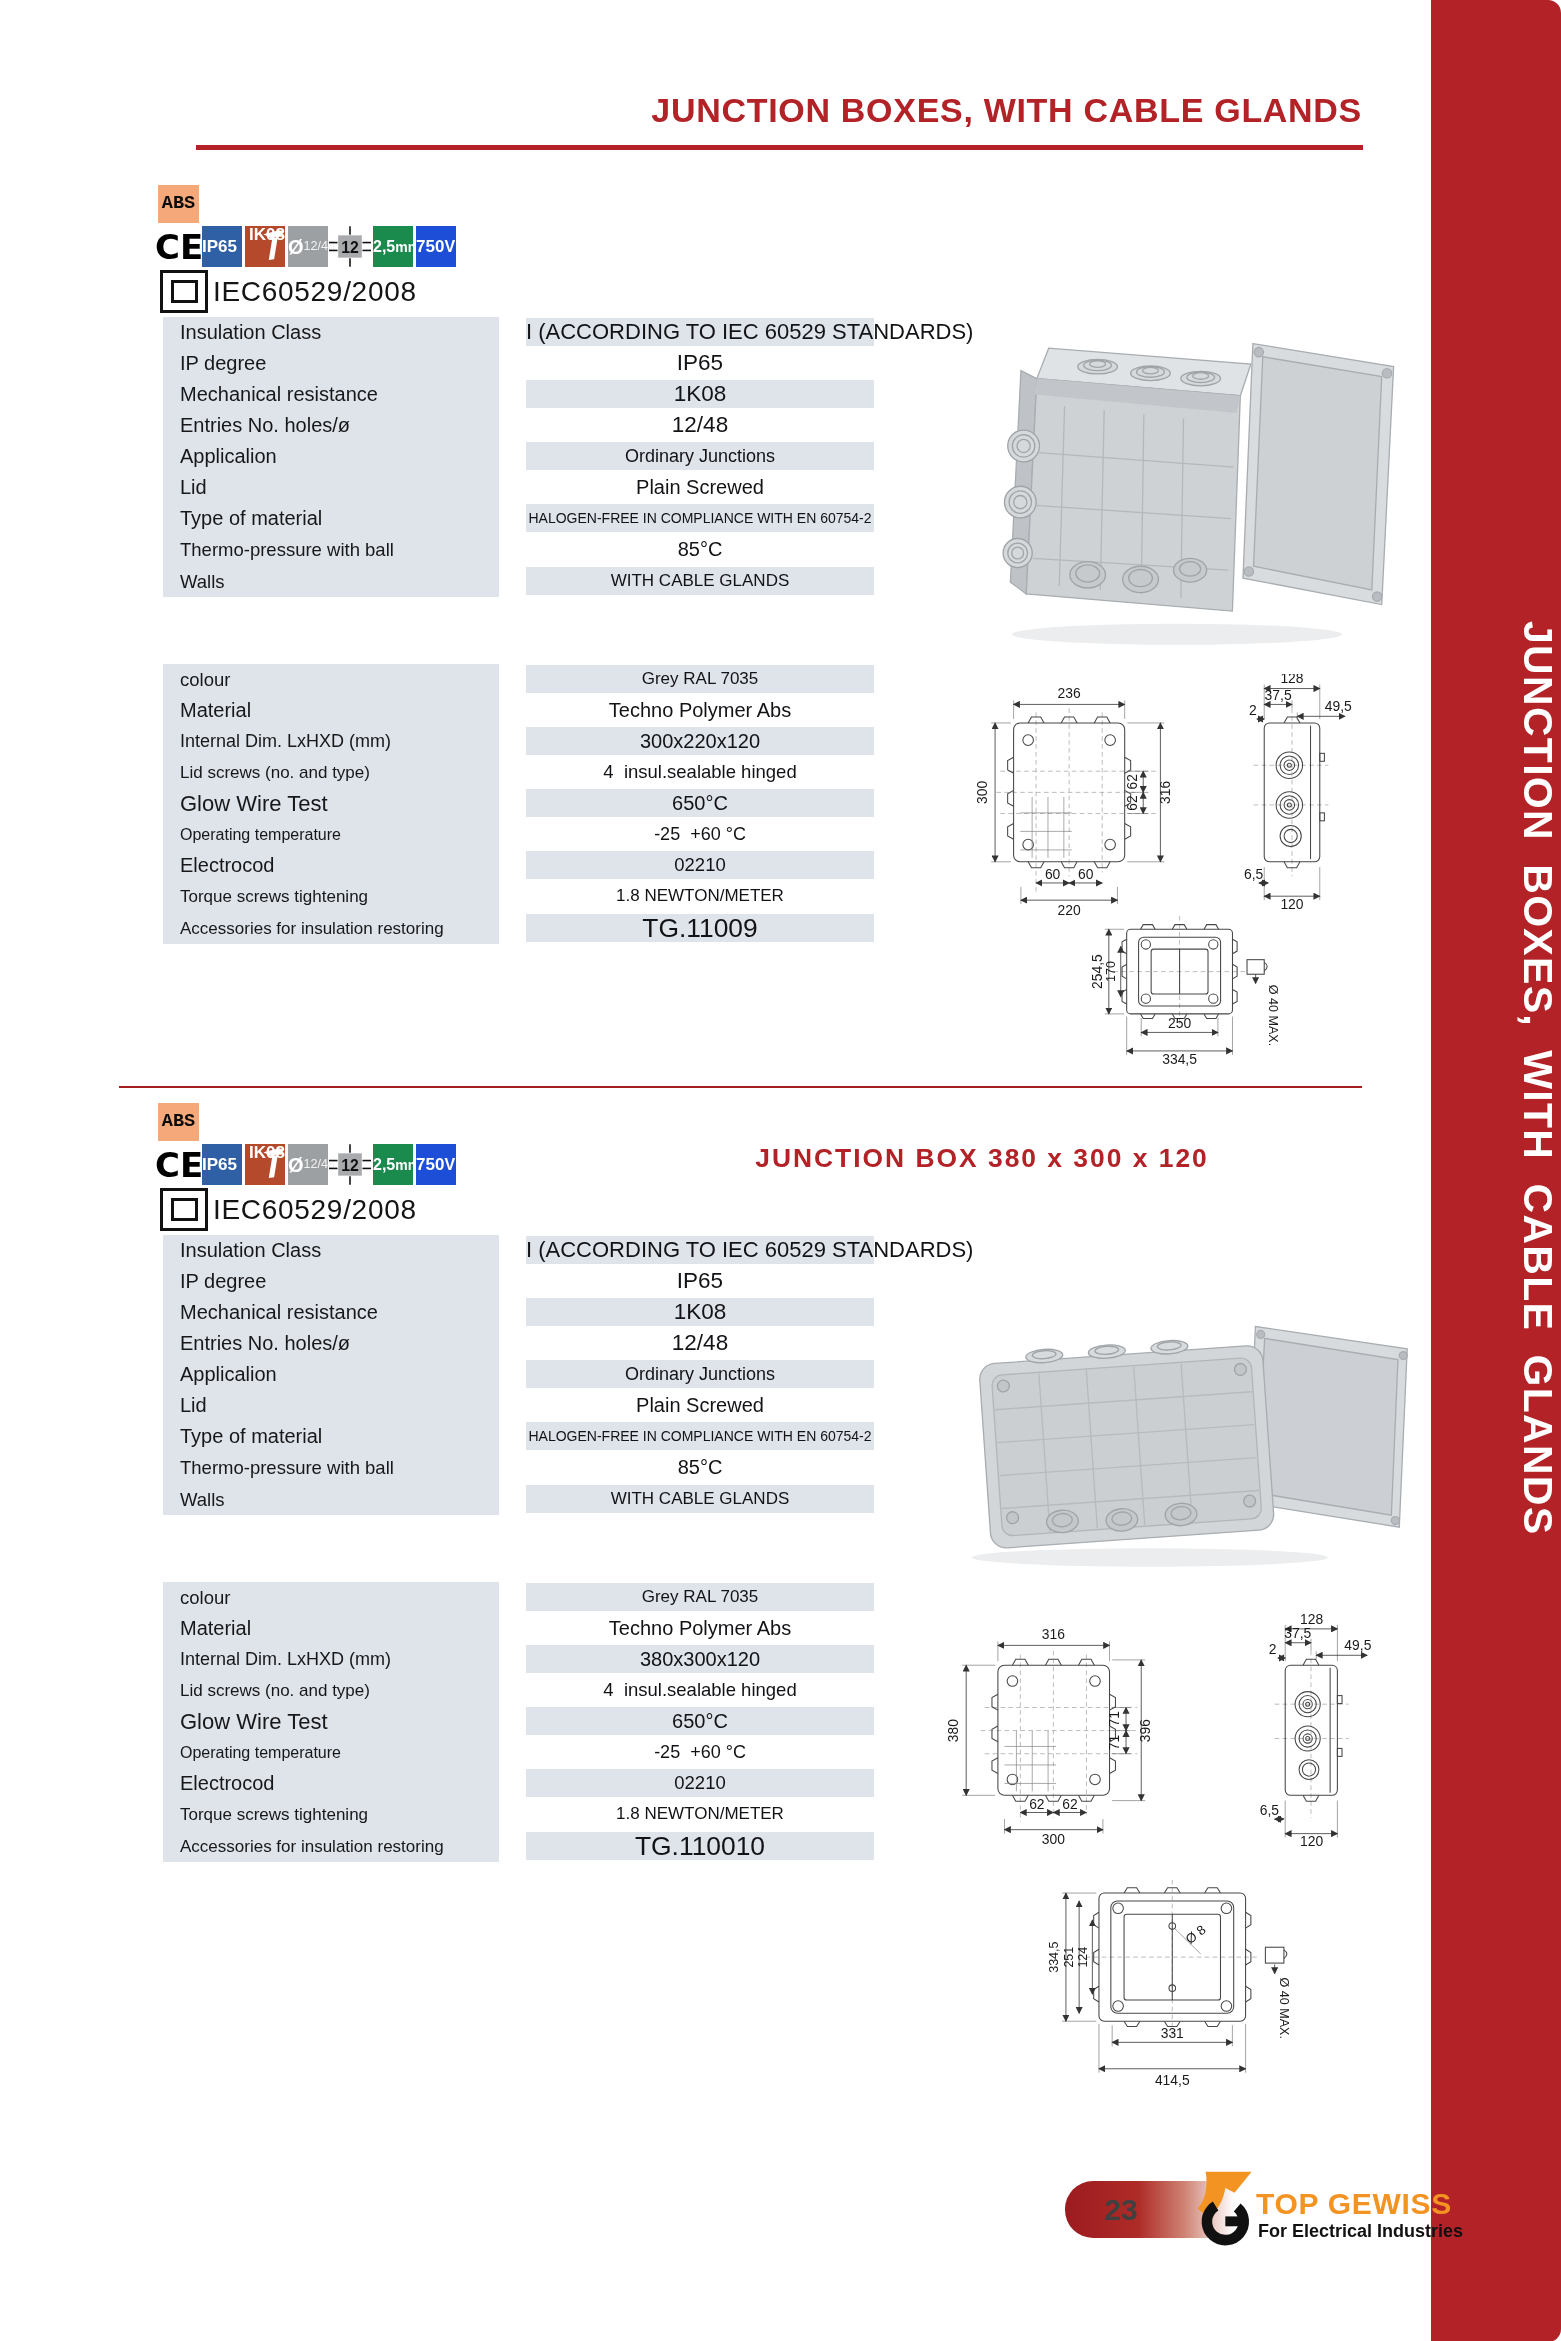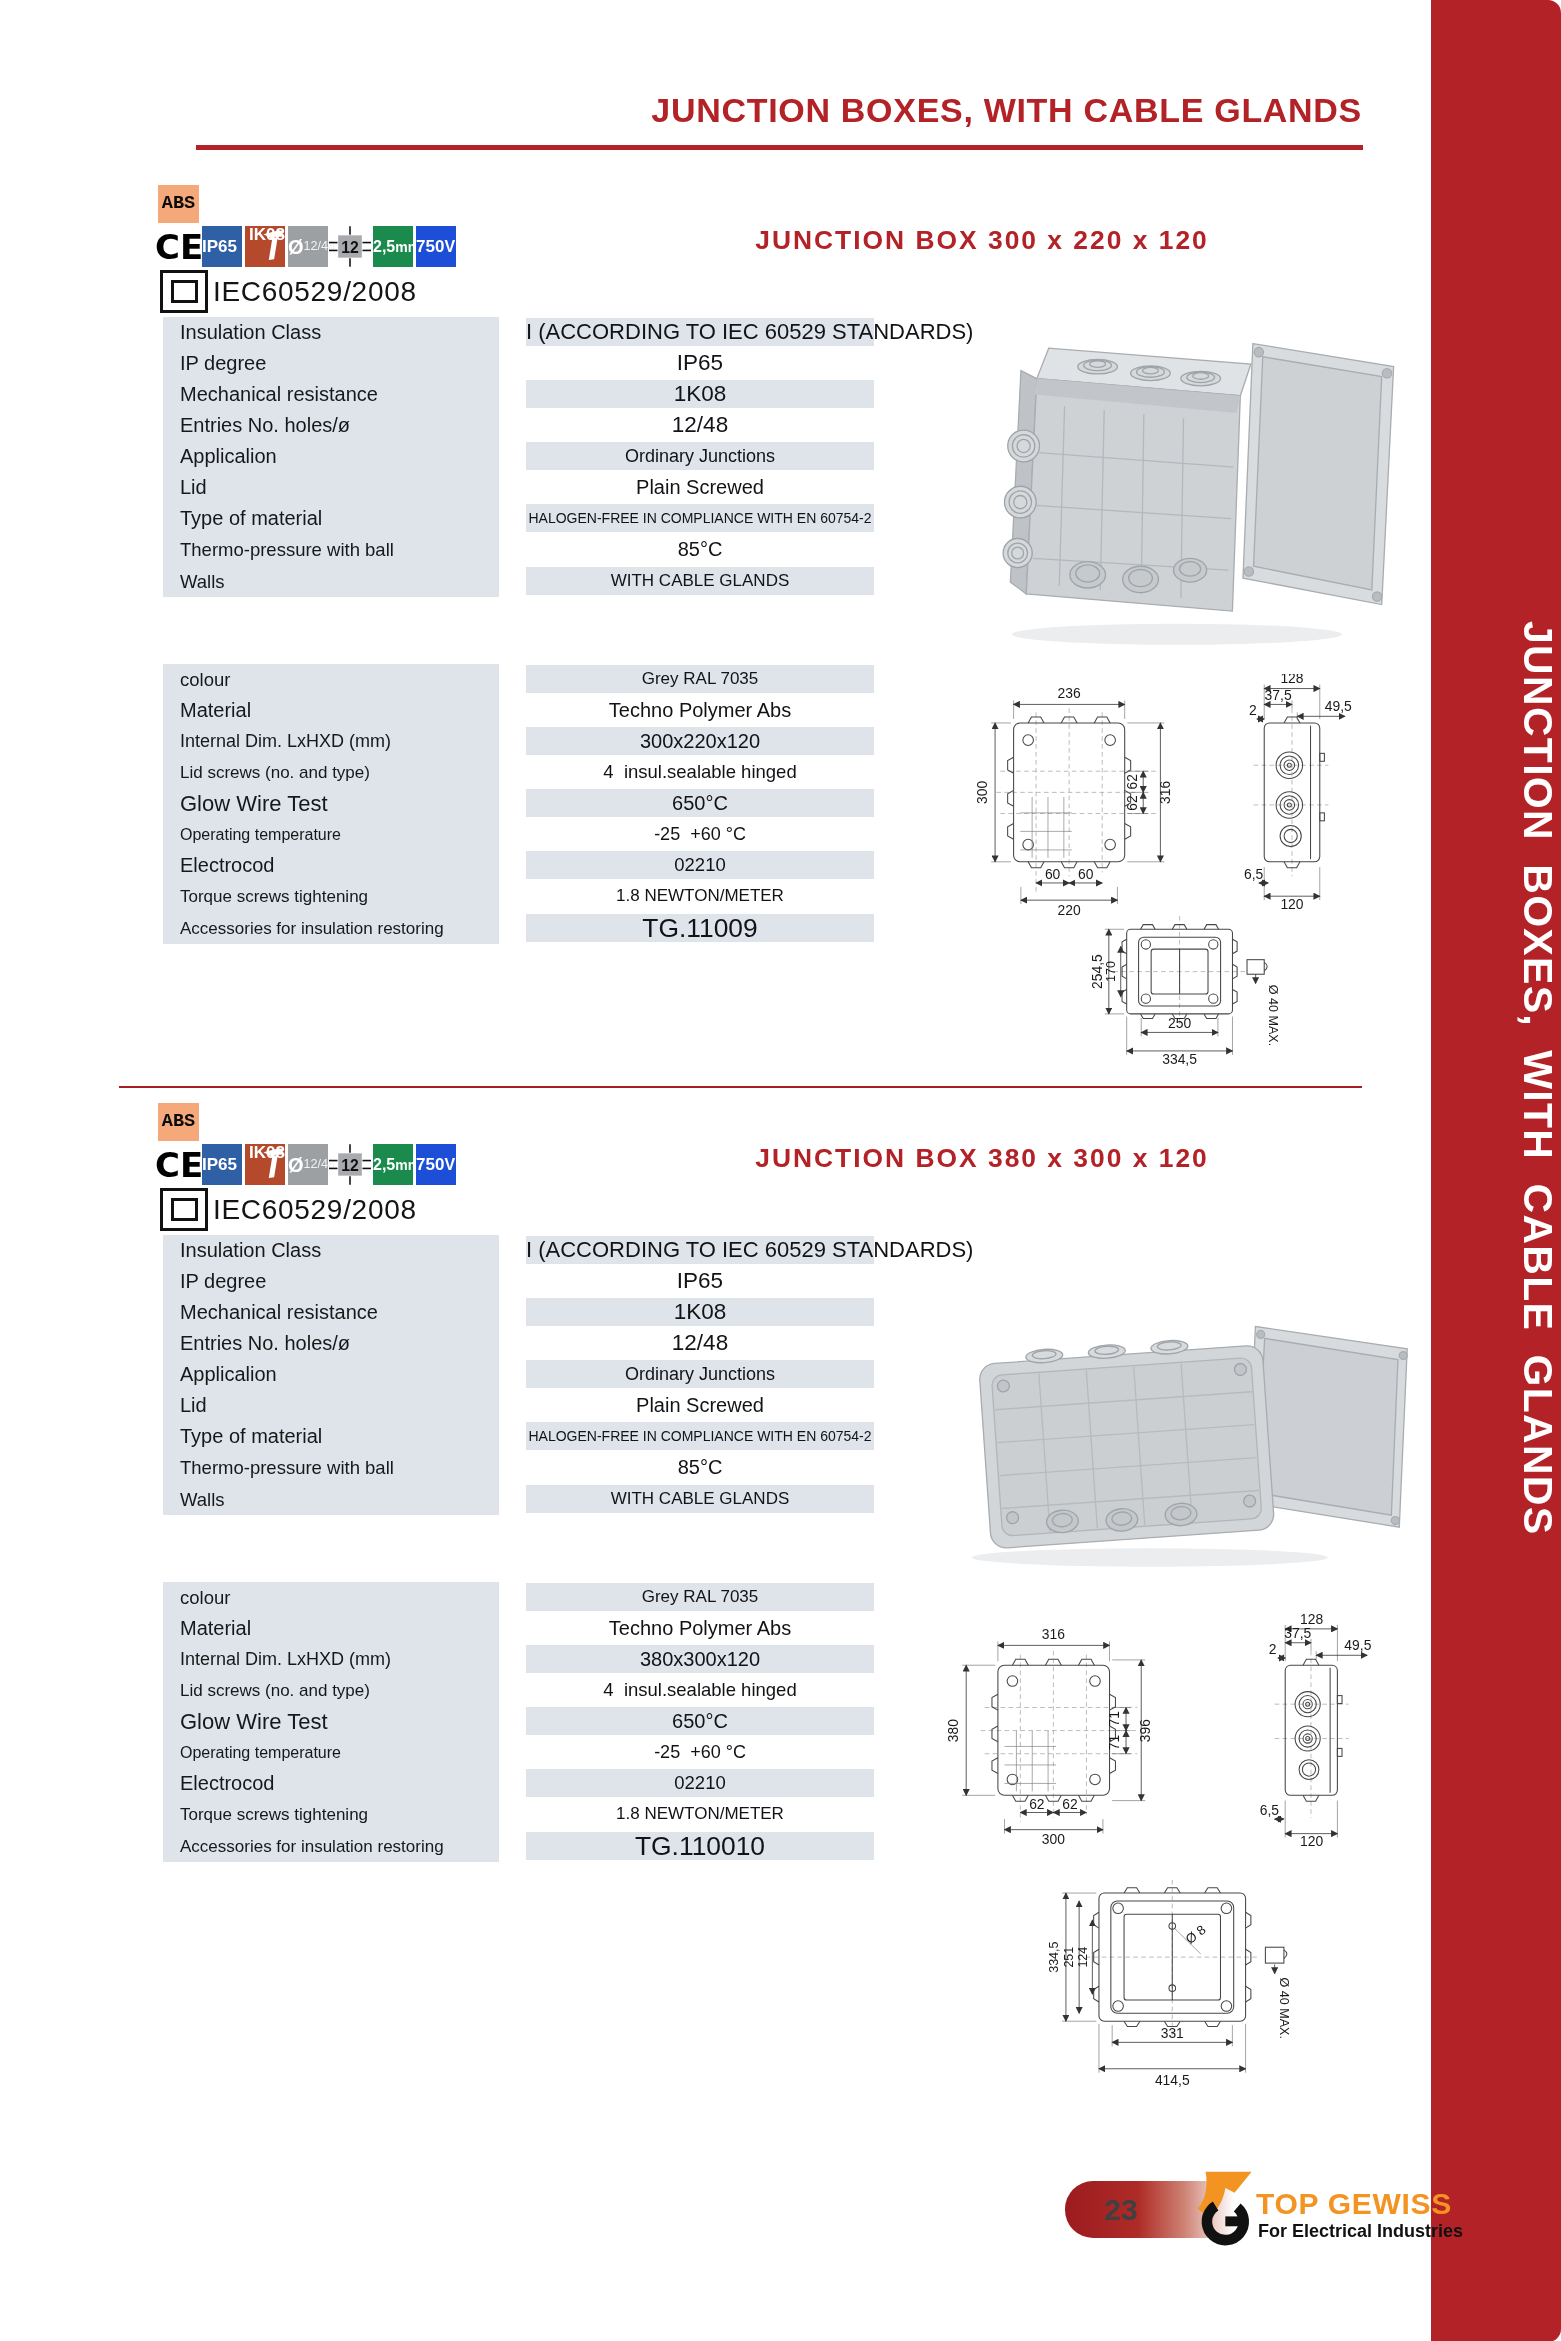--- a/index.html
+++ b/index.html
@@ -129,21 +129,20 @@
         <span>750</span>
         <span style="font-size:16px;">V</span>
       </div>
     </div>
 
     <div class="class2">
         <div class="inner"></div>
       </div>
     <div class="iec">IEC60529/2008</div>
 
-    <div class="ptitle">JUNCTION BOX 300 x 220 x 120</div>
 
     <div class="tbl" style="top:145px;">
       <div class="labpanel"></div>
       <div class="trow" style="top:0">
           <div class="lab fs30">Insulation Class</div>
           <div class="val gray fs25">I (ACCORDING TO IEC 60529 STANDARDS)</div>
         </div>
       <div class="trow" style="top:31px">
           <div class="lab fs30">IP degree</div>
           <div class="val fs34">IP65</div>

